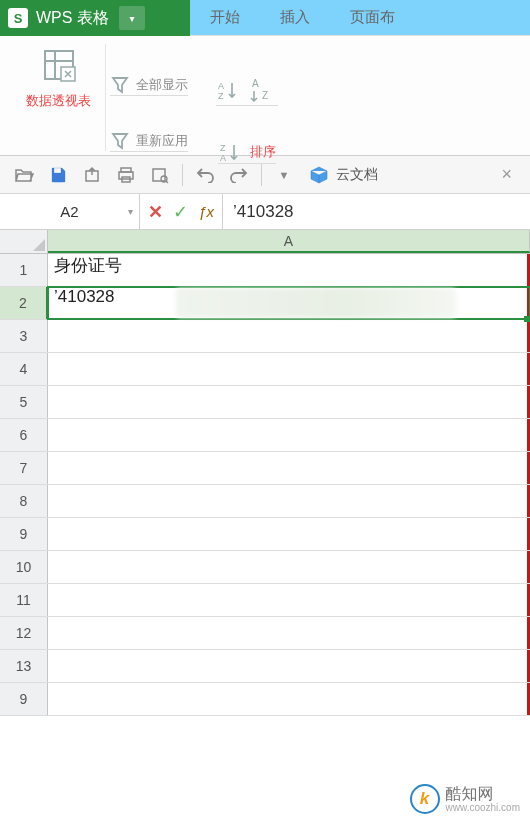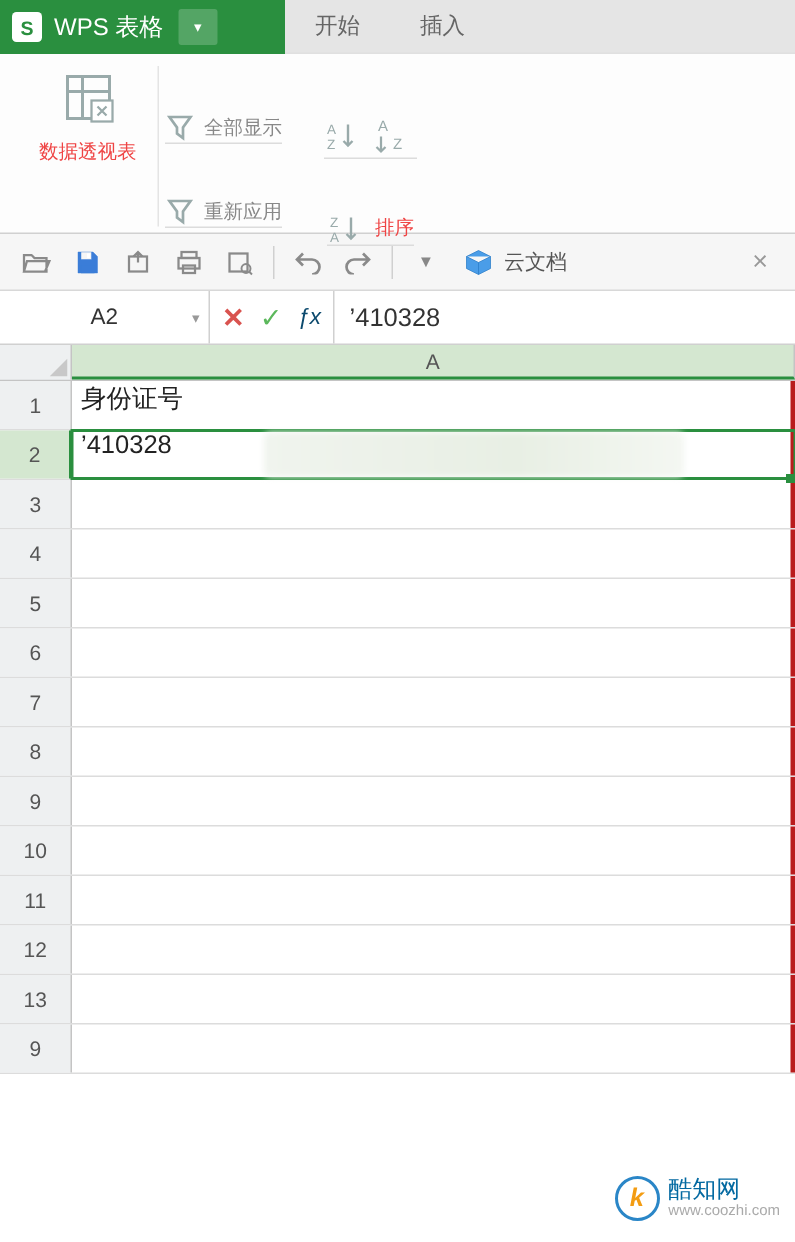--- a/index.html
+++ b/index.html
@@ -5,21 +5,21 @@
   * { box-sizing: border-box; margin: 0; padding: 0; font-family: "Microsoft YaHei", sans-serif; }
   body { width: 530px; height: 828px; background: #fff; overflow: hidden; position: relative; }
 
   
   .title-bar { background: #2a8f3f; height: 36px; display: flex; align-items: center; padding: 0 8px; color: #fff; }
   .title-bar .logo { width: 20px; height: 20px; background: #fff; border-radius: 3px; display: flex; align-items: center; justify-content: center; color: #2a8f3f; font-weight: bold; font-size: 13px; margin-right: 8px; }
   .title-bar .app-name { font-size: 16px; font-weight: 500; }
   .title-bar .dropdown { margin-left: 10px; width: 26px; height: 24px; background: rgba(255,255,255,0.2); border-radius: 2px; display: flex; align-items: center; justify-content: center; font-size: 10px; }
 
   
-  .menu-tabs { height: 36px; display: flex; background: #e5e5e5; border-bottom: 1px solid #e0e0e0; position: absolute; top: 0; left: 190px; right: 0; }
+  .menu-tabs { height: 36px; display: flex; background: #7dd3fc; border-bottom: 1px solid #e0e0e0; position: absolute; top: 0; left: 190px; right: 0; }
   .menu-tabs .tab { padding: 0 20px; display: flex; align-items: center; color: #666; font-size: 15px; cursor: pointer; }
 
   
   .ribbon { height: 120px; background: #fdfdfd; border-bottom: 1px solid #d0d0d0; display: flex; padding: 8px 12px 4px; }
   .ribbon-group { display: flex; flex-direction: column; align-items: center; padding: 0 14px; }
   .ribbon-group.sep { border-right: 1px solid #e4e4e4; }
   .ribbon-big-icon { width: 44px; height: 42px; display: flex; align-items: center; justify-content: center; margin-bottom: 6px; }
   .ribbon-label { font-size: 13px; color: #ef4444; text-align: center; }
   .ribbon-stack { display: flex; flex-direction: column; gap: 8px; padding-top: 4px; }
   .ribbon-stack .row { display: flex; align-items: center; gap: 6px; font-size: 13px; color: #888; margin-top: 27px; }
@@ -32,21 +32,21 @@
   .quick-bar .cloud-doc { display: flex; align-items: center; gap: 6px; font-size: 14px; color: #555; padding: 0 6px; }
   .quick-bar .close-tab { margin-left: auto; padding: 0 10px; color: #999; font-size: 18px; cursor: pointer; }
 
   
   .formula-bar { height: 36px; border-bottom: 1px solid #d0d0d0; display: flex; align-items: stretch; }
   .name-box { width: 140px; display: flex; align-items: center; justify-content: center; border-right: 1px solid #d0d0d0; position: relative; font-size: 15px; color: #333; }
   .name-box .dd { position: absolute; right: 6px; color: #999; font-size: 10px; }
   .fx-tools { display: flex; align-items: center; border-right: 1px solid #d0d0d0; padding: 0 8px; gap: 10px; }
   .fx-tools .cancel { color: #d9534f; font-size: 18px; font-weight: bold; cursor: pointer; }
   .fx-tools .accept { color: #5cb85c; font-size: 18px; cursor: pointer; }
-  .fx-tools .fx { color: #0c4a6e; font-size: 15px; font-style: italic; cursor: pointer; }
+  .fx-tools .fx { color: #a16207; font-size: 15px; font-style: italic; cursor: pointer; }
   .formula-input { flex: 1; padding: 0 10px; display: flex; align-items: center; font-size: 17px; color: #333; }
 
   
   .grid { position: relative; }
   .col-headers { display: flex; height: 24px; background: #eef0f1; border-bottom: 1px solid #c4c4c4; }
   .corner { width: 48px; border-right: 1px solid #c4c4c4; background: #eef0f1; display:flex; align-items:flex-end; justify-content:flex-end; }
   .corner svg { margin: 2px; }
   .col-header { flex: 1; display: flex; align-items: center; justify-content: center; font-size: 14px; color: #555; border-right: 1px solid #c4c4c4; }
   .col-header.selected { background: #d4e7d0; border-bottom: 2px solid #2a8f3f; }
   .row { display: flex; height: 33px; border-bottom: 1px solid #dcdcdc; }
@@ -54,35 +54,36 @@
   .row-header.selected { background: #d4e7d0; border-right: 2px solid #2a8f3f; }
   .cell { flex: 1; padding: 0 6px; display: flex; align-items: flex-start; font-size: 17px; color: #222; position: relative; border-right: 3px solid #b91c1c; }
   .cell.active { outline: 2px solid #2a8f3f; outline-offset: -1px; z-index: 2; }
   .cell.active::after { content: ''; position: absolute; right: -3px; bottom: -3px; width: 6px; height: 6px; background: #2a8f3f; }
   .blur-region { position: absolute; left: 128px; top: 1px; width: 280px; height: 30px; background: linear-gradient(90deg, #f0f4ee, #e8efe4 60%, #f4f7f2); filter: blur(2px); border-radius: 4px; }
 
   
   .watermark { position: absolute; right: 10px; bottom: 14px; display: flex; align-items: center; gap: 6px; color: #666; font-size: 14px; }
   .watermark .logo-c { width: 30px; height: 30px; border: 2px solid #2a86c7; border-radius: 50%; display: flex; align-items: center; justify-content: center; font-weight: bold; color: #f39c12; font-size: 17px; font-style: italic; }
   .watermark .txt { display: flex; flex-direction: column; line-height: 1.1; }
-  .watermark .txt .cn { color: #0369a1; font-size: 16px; }
+  .watermark .txt .cn { color: #737373; font-size: 16px; }
   .watermark .txt .url { color: #aaa; font-size: 10px; }
 </style>
 </head>
 <body>
 
 <div style="position:relative; height:36px;">
   <div class="title-bar" style="width:190px;">
     <div class="logo">S</div>
     <span class="app-name">WPS 表格</span>
     <div class="dropdown">▾</div>
   </div>
   <div class="menu-tabs">
     <div class="tab">开始</div>
     <div class="tab">插入</div>
+    <div class="tab">页面布</div>
   </div>
 </div>
 
 <div class="ribbon">
   <div class="ribbon-group sep">
     <div class="ribbon-big-icon">
       <svg width="36" height="36" viewBox="0 0 36 36">
           <rect x="4" y="4" width="28" height="28" fill="none" stroke="#9aa" stroke-width="2"></rect>
           <line x1="4" y1="14" x2="32" y2="14" stroke="#9aa" stroke-width="2"></line>
           <line x1="14" y1="4" x2="14" y2="32" stroke="#9aa" stroke-width="2"></line>

